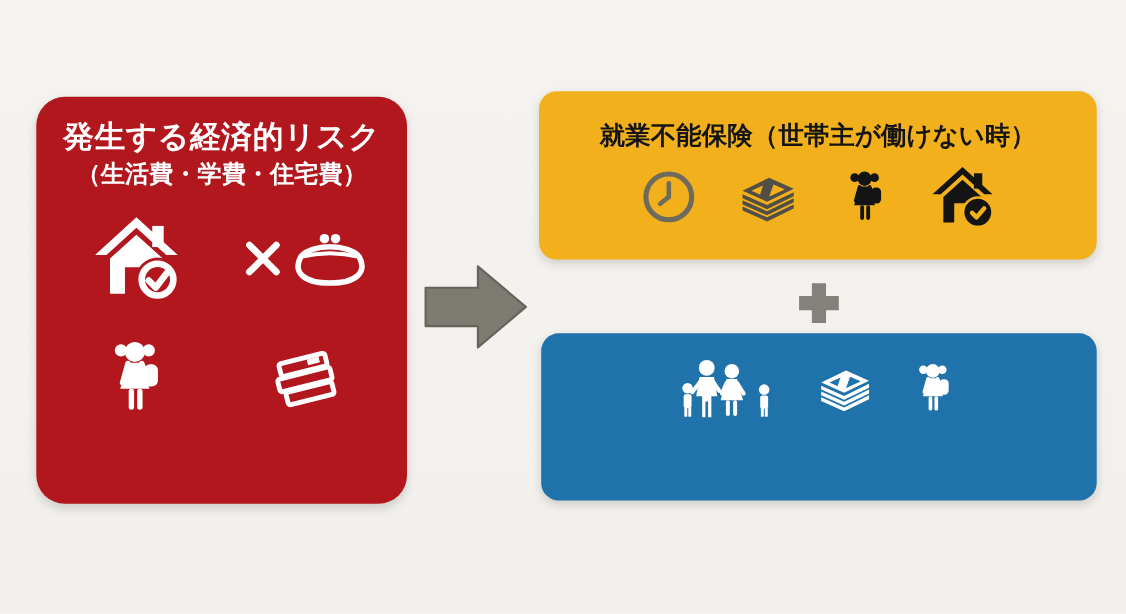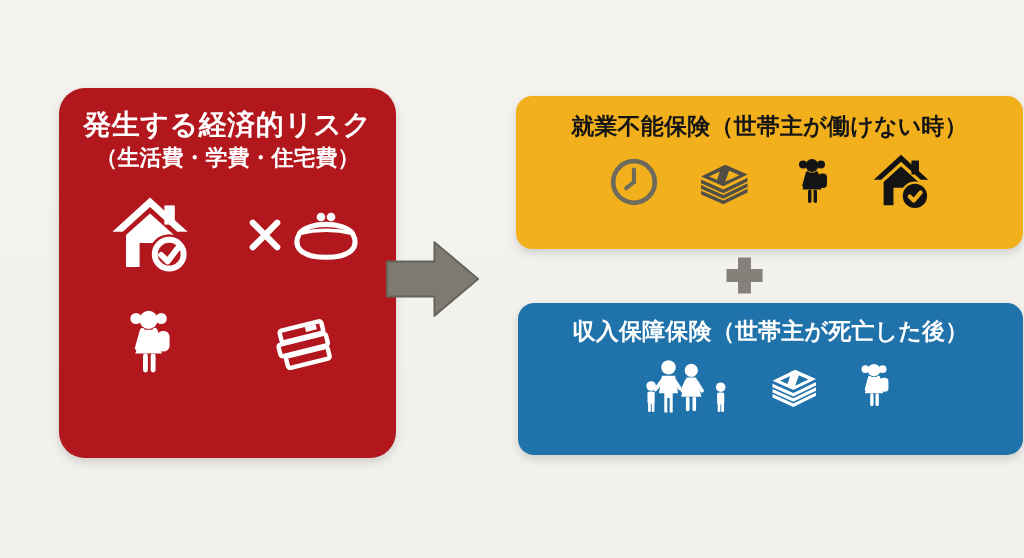--- a/index.html
+++ b/index.html
@@ -1,32 +1,32 @@
 <!DOCTYPE html>
 <html style="--risk-red: #b3171e; --disability-yellow: #f2b11c; --income-blue: #1f72aa; --arrow-gray: #7d7b71; --plus-gray: #83817a; --clock-gray: #6f6b5c; --money-gray: #514f45;"><head>
 <meta charset="utf-8">
 <style>
   html,body{margin:0;padding:0;}
   body{
     width:1024px;height:558px;position:relative;overflow:hidden;
     background:linear-gradient(#f4f3f0,#f1f0ed);
     font-family:"Liberation Sans","DejaVu Sans",sans-serif;
   }
-  .box{position:absolute;box-shadow:0 4px 9px rgba(90,85,75,.22);box-sizing:border-box;text-align:center;margin-left:26px;}
+  .box{position:absolute;box-shadow:0 4px 9px rgba(90,85,75,.22);box-sizing:border-box;text-align:center;}
   .risk{left:33px;top:88px;width:337px;height:370px;border-radius:26px;
         --bg:var(--risk-red);background:var(--bg);color:#fff;padding-top:20px;}
   .risk .t1{font-size:28px;font-weight:800;letter-spacing:.5px;line-height:34px;}
   .risk .t2{font-size:22px;font-weight:800;line-height:31px;}
   .risk-icons{margin-top:22px;display:grid;grid-template-columns:1fr 1fr;row-gap:26px;
               align-items:center;justify-items:center;padding:0 14px;}
   .xpurse{display:flex;align-items:center;gap:7px;}
   .arrow{position:absolute;left:384px;top:237px;width:97px;height:84px;color:var(--arrow-gray);}
   .plus{position:absolute;left:723px;top:254px;width:43px;height:43px;color:var(--plus-gray);}
-  .disability{left:490px;top:96px;width:507px;height:153px;border-radius:16px;
-        --bg:var(--disability-yellow);background:var(--bg);color:#141414;padding-top:14px;}
+  .disability{left:490px;top:83px;width:507px;height:153px;border-radius:16px;
+        --bg:var(--disability-yellow);background:var(--bg);color:#141414;padding-top:24px;}
   .income{left:492px;top:303px;width:505px;height:152px;border-radius:16px;
         --bg:var(--income-blue);background:var(--bg);color:#fff;padding-top:12px;}
   .hline{font-size:23px;font-weight:800;line-height:33px;letter-spacing:.2px;}
   .icon-row{display:flex;align-items:center;justify-content:center;margin-top:8px;}
   .disability .icon-row{gap:32px;}
   .income .icon-row{gap:26px;}
   svg.ic{display:block;}
   .c-clock{color:var(--clock-gray);}
   .c-money{color:var(--money-gray);}
   .c-dark{color:#141414;}
@@ -175,21 +175,20 @@
   </div>
 </section>
 
 <div class="plus">
   <svg class="ic" width="43" height="43">
       <use href="#sym-plus" xlink:href="#sym-plus"></use>
     </svg>
 </div>
 
 <section class="box income">
-  <div class="hline">収入保障保険（世帯主が死亡した後）</div>
   <div class="icon-row">
     <svg class="ic c-white" width="95" height="60">
         <use href="#sym-family" xlink:href="#sym-family"></use>
       </svg>
     <svg class="ic c-white" width="62" height="58">
         <use href="#sym-money" xlink:href="#sym-money"></use>
       </svg>
     <svg class="ic c-white" width="48" height="56">
         <use href="#sym-girl" xlink:href="#sym-girl"></use>
       </svg>

